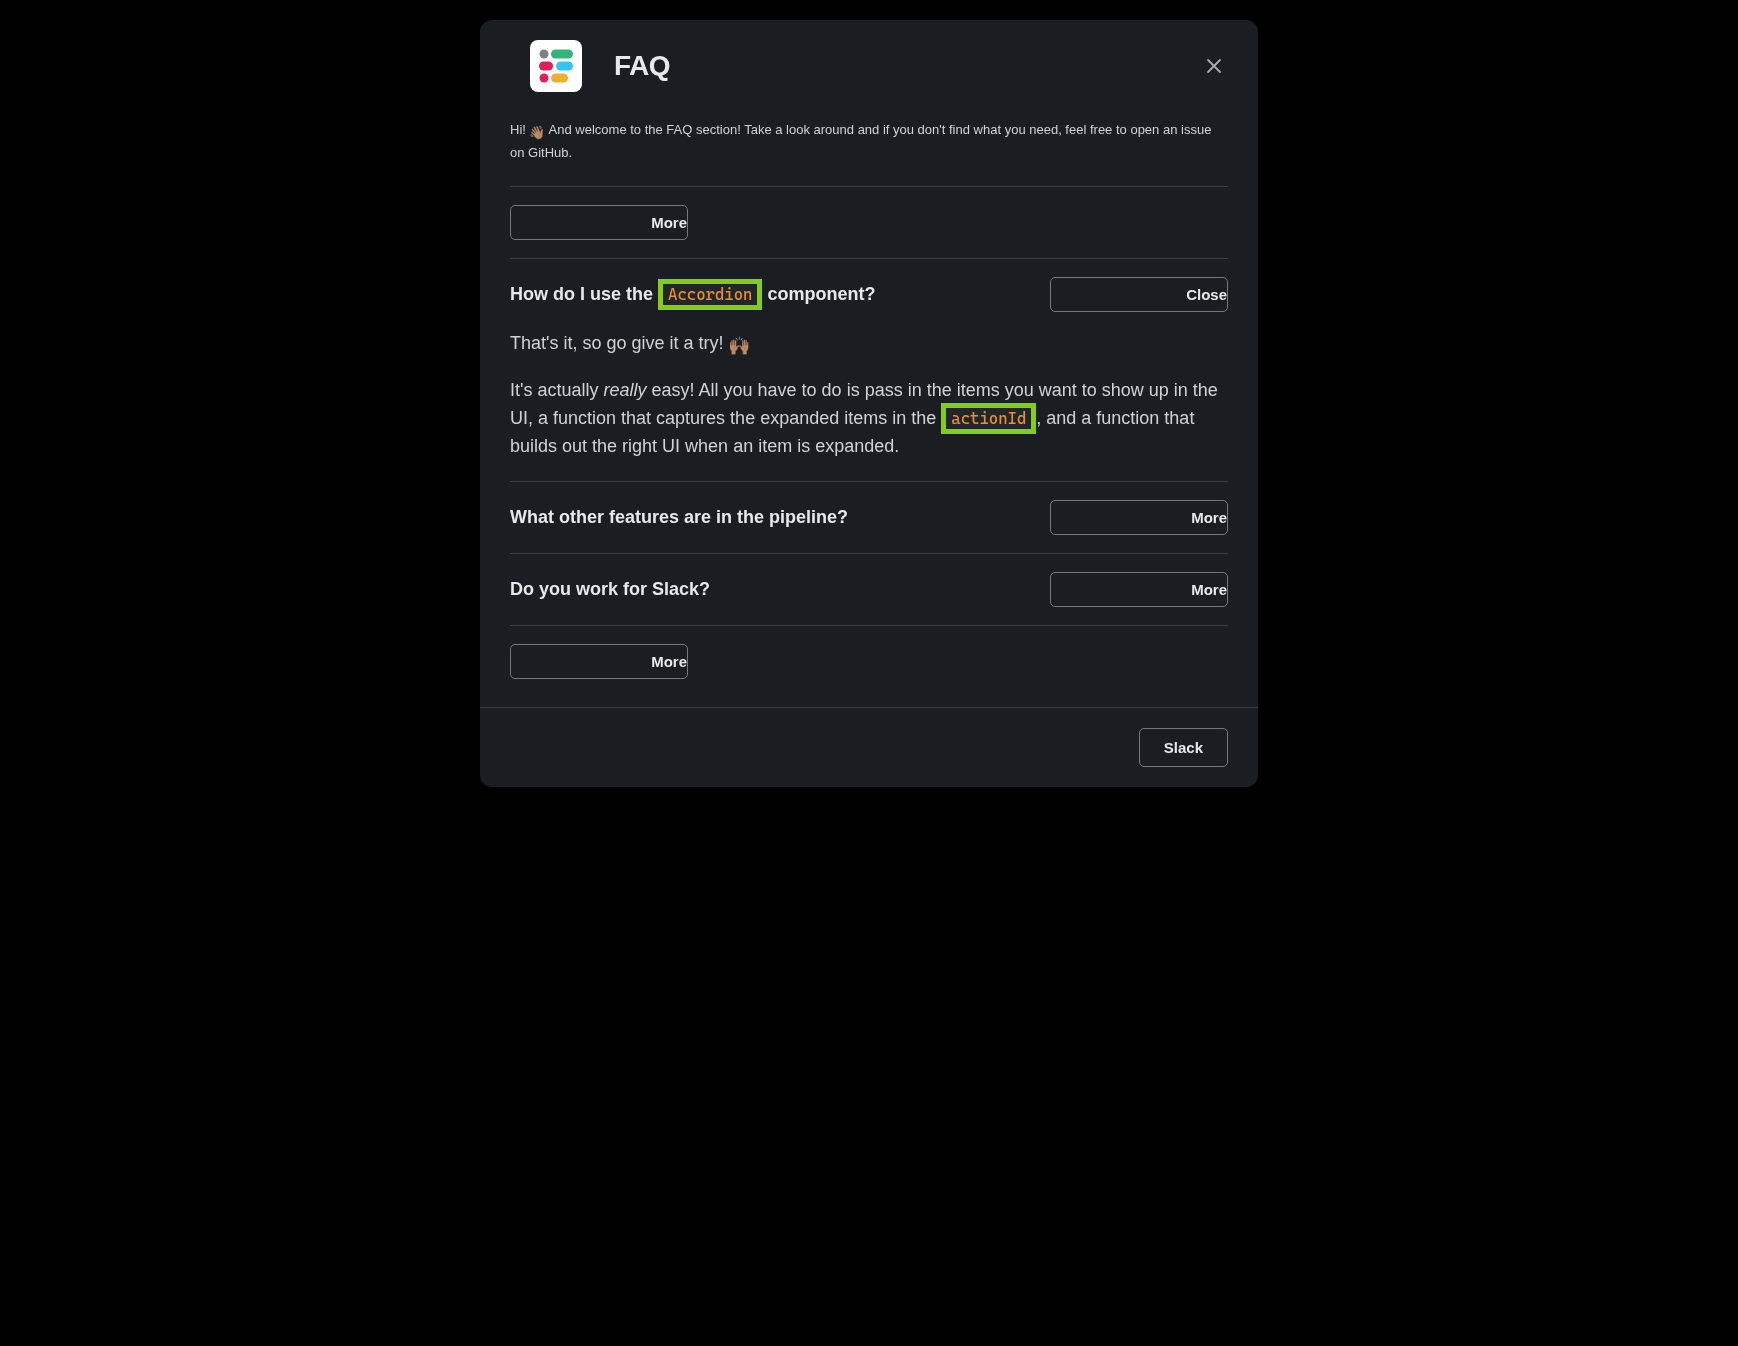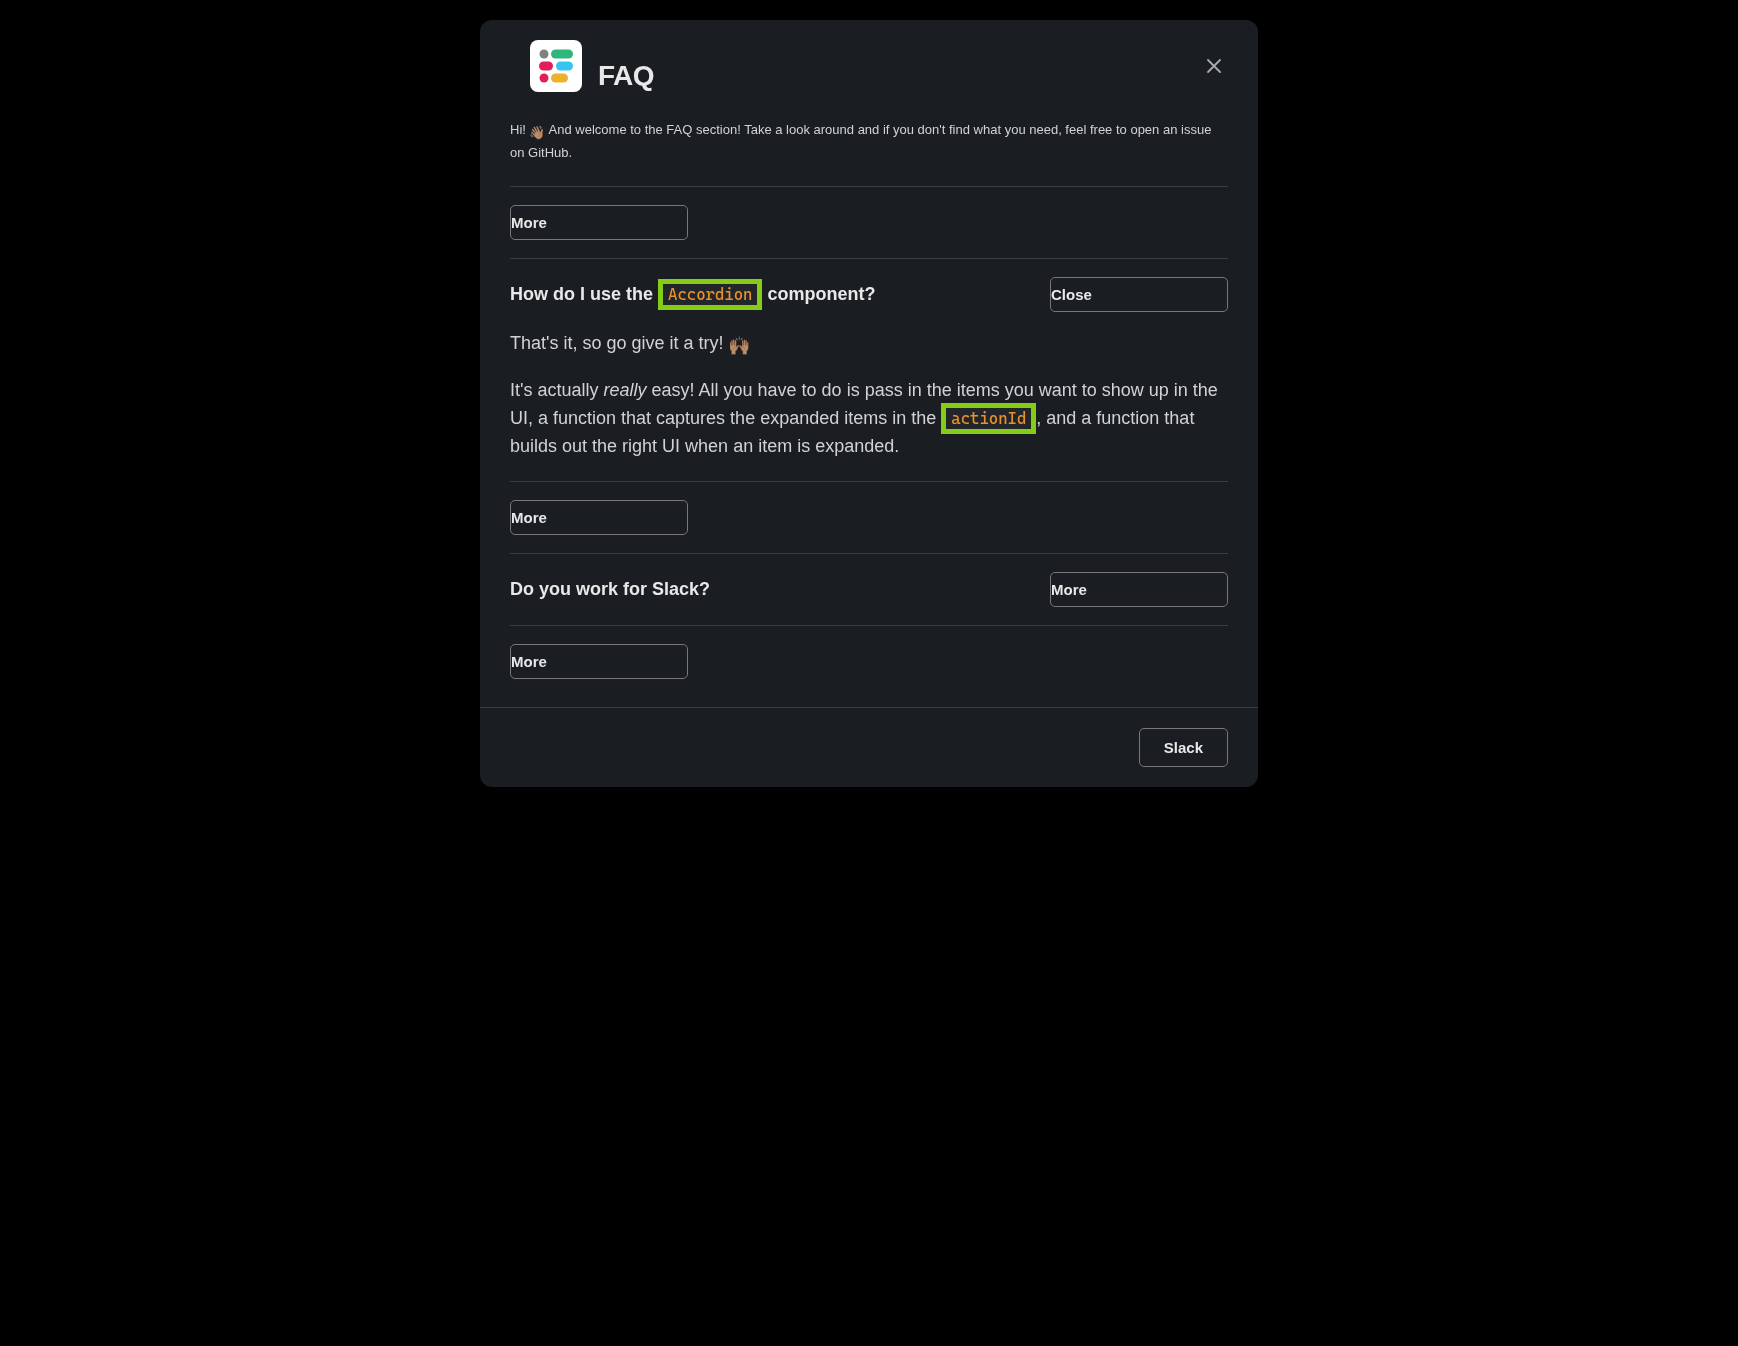--- a/index.html
+++ b/index.html
@@ -30,22 +30,22 @@
     
     .modal-header {
       display: flex;
       align-items: center;
       justify-content: space-between;
       padding: 20px 28px 12px 28px;
     }
     
     .header-left {
       display: flex;
-      align-items: flex-end;
-      gap: 16px;
+      align-items: center;
+      gap: 32px;
       padding-left: 22px;
     }
     
     .app-icon {
       width: 52px;
       height: 52px;
       background: #ffffff;
       border-radius: 8px;
       display: flex;
       align-items: center;
@@ -132,21 +132,21 @@
     .action-button {
       background: transparent;
       border: 1px solid #777779;
       color: #e8e8e8;
       font-size: 15px;
       font-weight: 700;
       padding: 8px 0;
       width: 178px;
       border-radius: 5px;
       cursor: pointer;
-      text-align: left;
+      text-align: right;
     }
     
     .faq-answer {
       font-size: 18px;
       line-height: 1.55;
       color: #d1d2d3;
       padding-bottom: 20px;
     }
     
     .faq-answer p {
@@ -236,20 +236,21 @@
         <span>That's it, so go give it a try!  </span><span class="raised-hands-emoji">🙌🏽</span>
       </p>
       <p>
         <span>It's actually </span><span class="italic">really</span><span> easy! All you have to do is pass in the items you want to show up in the UI, a function that captures the expanded items in the </span><code class="code-inline">actionId</code><span>, and a function that builds out the right UI when an item is expanded.</span>
       </p>
     </div>
 
     <hr class="divider">
 
     <div class="faq-item">
+      <div class="faq-question">What other features are in the pipeline?</div>
       <button class="action-button">More</button>
     </div>
 
     <hr class="divider">
 
     <div class="faq-item">
       <div class="faq-question">Do you work for Slack?</div>
       <button class="action-button">More</button>
     </div>
 

